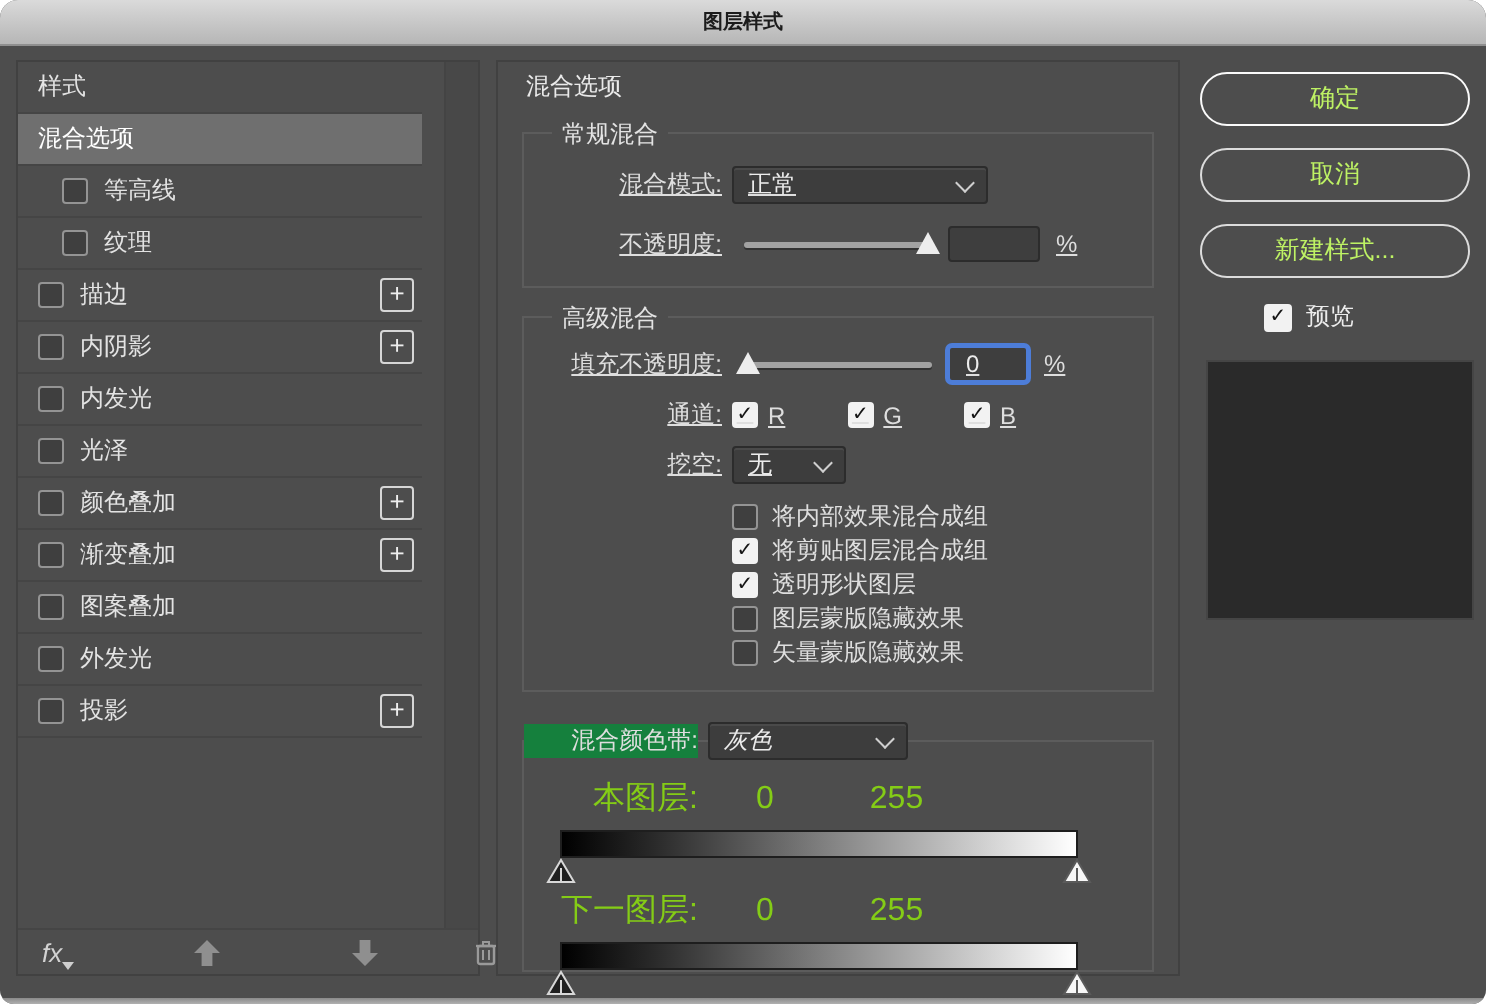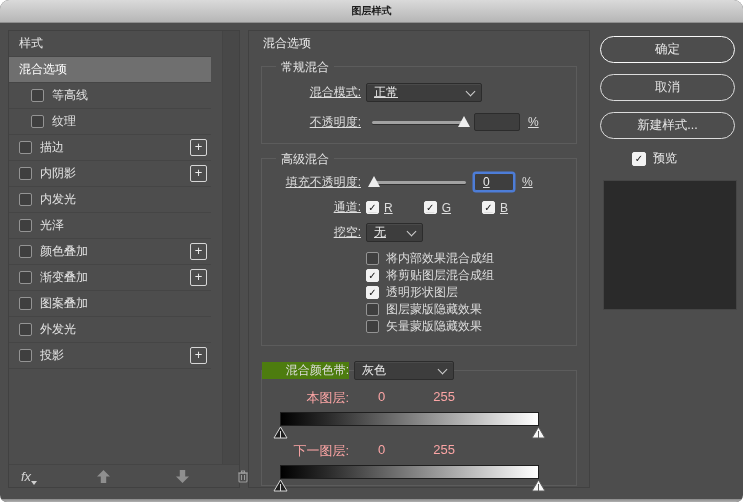--- a/index.html
+++ b/index.html
@@ -59,33 +59,33 @@
   .slider .thumb.at-right{right:-4px;}
   .slider .thumb.at-left{left:-4px;}
   .opt-list{margin:8px 0 0 92px;}
   .optrow{display:flex;align-items:center;height:17px;font-size:12px;color:#dedede;}
   .optrow .chk{margin-right:7px;}
   .chanrow .chk{margin-right:5px;}
   .chan{display:flex;align-items:center;margin-right:31px;}
   
   .blendif{margin-top:24px;height:116px;}
   .blendif-legend{position:absolute;top:-10px;left:0;display:flex;align-items:center;width:100%;font-size:12px;color:#dedede;}
-  .blendif-legend .lbl{background:#4d7c0f;}
+  .blendif-legend .lbl{background:#15803d;}
   .grad-wrap{position:relative;margin:0 0 0 18px;width:259px;}
   .grad-bar{height:14px;background:linear-gradient(90deg,#000 0%,#2a2a2a 18%,#fff 100%);
     border:1px solid #1e1e1e;box-sizing:border-box;}
   .thumb-row{position:relative;height:14px;}
   .bthumb{position:absolute;top:0;}
-  .vals{display:flex;font-size:13px;color:#fca5a5;margin-top:10px;}
+  .vals{display:flex;align-items:center;font-size:16px;color:#84cc16;margin-top:10px;}
   .vals .v0{margin-left:24px;}
   .vals .v255{margin-left:48px;}
   
   .rightcol{position:absolute;left:600px;top:30px;width:135px;}
   .pill{height:27px;width:135px;box-sizing:border-box;border:1px solid #dcdcdc;border-radius:14px;
-    background:transparent;color:#e5e5e5;font-size:12.5px;display:flex;align-items:center;justify-content:center;
+    background:transparent;color:#bef264;font-size:12.5px;display:flex;align-items:center;justify-content:center;
     margin-bottom:11px;font-family:inherit;}
   .pill.default{border-width:1.5px;border-color:#fafafa;}
   .preview-row{display:flex;align-items:center;margin:3px 0 0 32px;font-size:12px;color:#ececec;}
   .preview-row .chk{margin-right:7px;width:14px;height:14px;line-height:12px;}
   .swatch{margin-top:13px;margin-left:3px;width:134px;height:130px;background:#2a2a2a;border:1px solid #454545;box-sizing:border-box;}
   svg{display:block;}
 </style>
 </head>
 <body>
 
@@ -186,21 +186,21 @@
     </div>
   </div>
 
   <div class="panel center">
     <div class="panel-title">混合选项</div>
 
     <div class="groupbox" style="padding:16px 12px 12px 12px;">
       <span class="legend">常规混合</span>
       <div class="crow">
         <span class="lbl">混合模式:</span>
-        <div class="dropdown" style="width:116px;">
+        <div class="dropdown" style="width:128px;">
           <span>正常</span>
           <span class="chevron"></span>
         </div>
       </div>
       <div class="crow" style="margin-top:11px;">
         <span class="lbl">不透明度:</span>
         <div class="slider">
           <div class="track"></div>
           <div class="thumb at-right"></div>
         </div>
@@ -264,21 +264,21 @@
           <div class="optrow">
     <span class="chk"></span>
     <span>矢量蒙版隐藏效果</span>
   </div>
         </div>
     </div>
 
     <div class="groupbox blendif">
       <div class="blendif-legend">
         <span class="lbl">混合颜色带:</span>
-        <div class="dropdown" style="width:100px;">
+        <div class="dropdown" style="width:100px;font-style:italic;">
           <span>灰色</span>
           <span class="chevron"></span>
         </div>
       </div>
 
       <div class="vals" style="margin-top:18px;">
         <span class="lbl">本图层:</span>
         <span class="v0">0</span>
         <span class="v255">255</span>
       </div>

